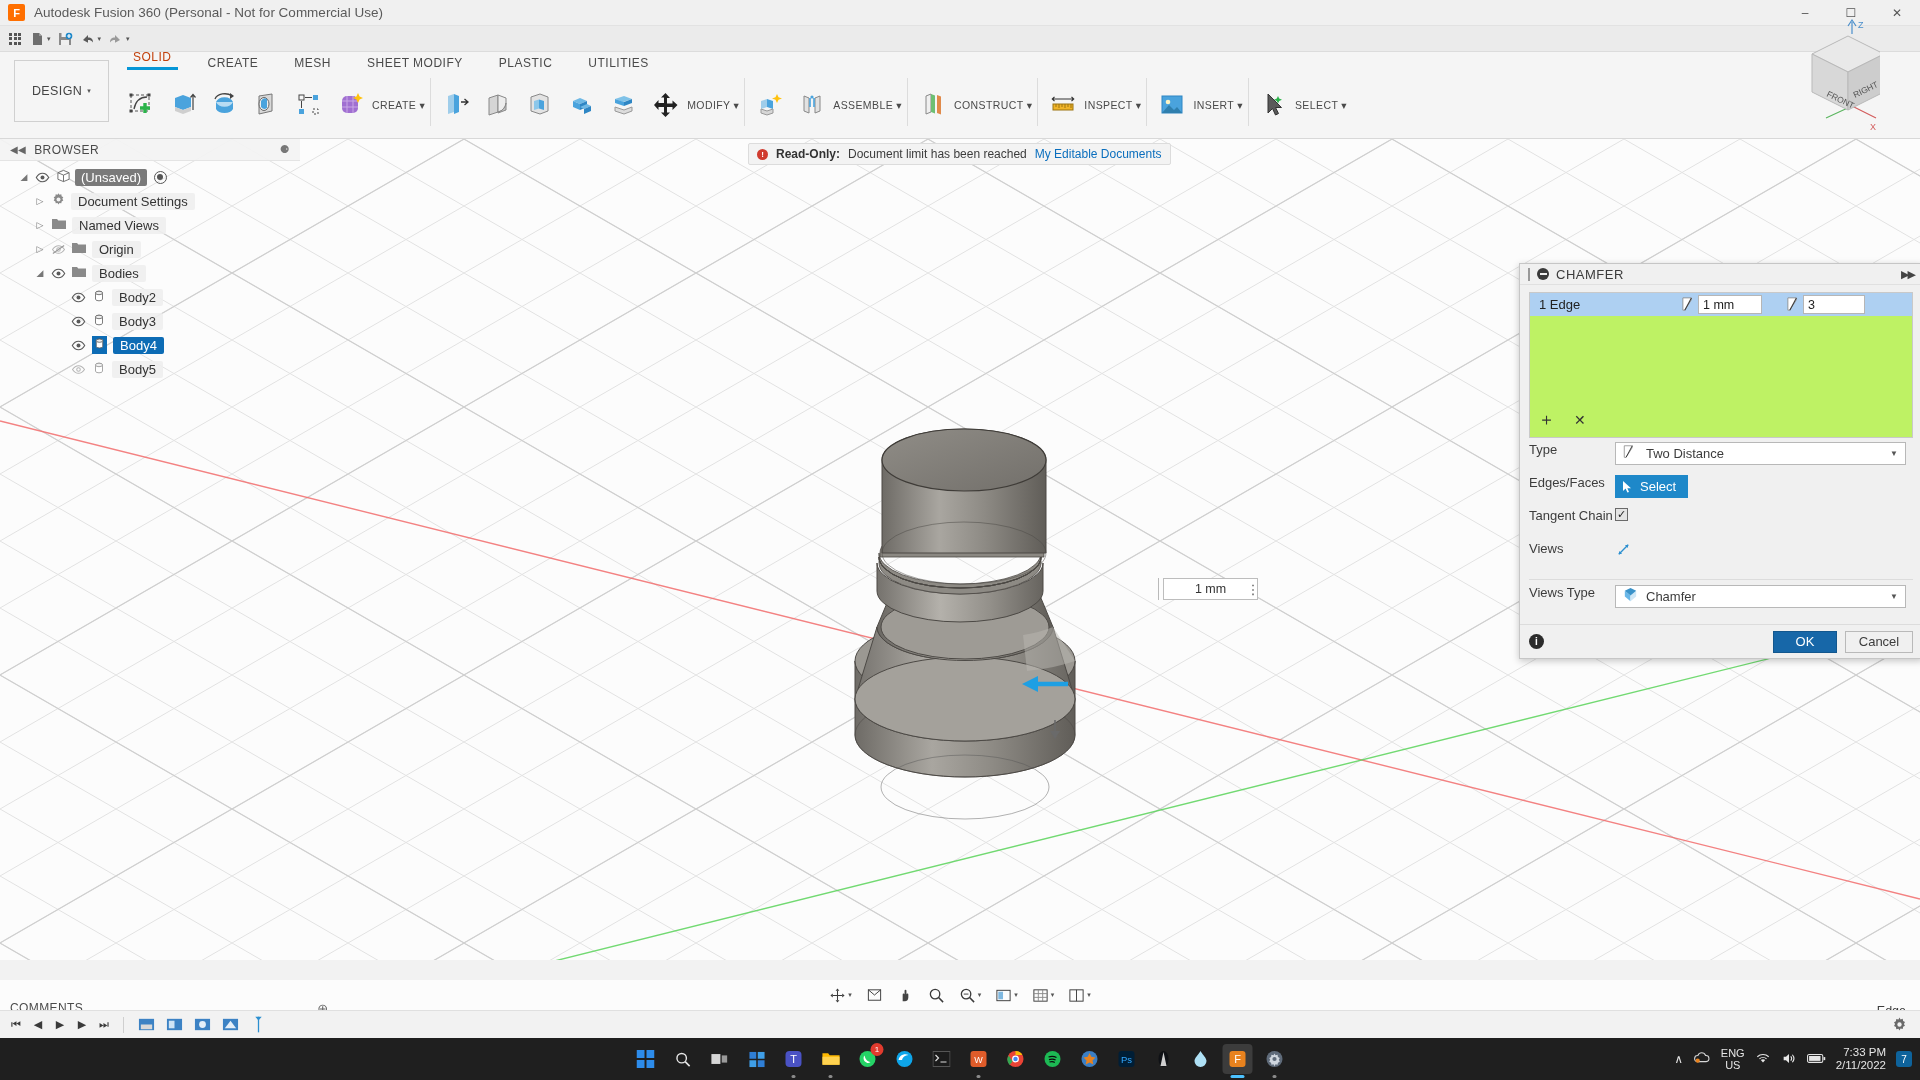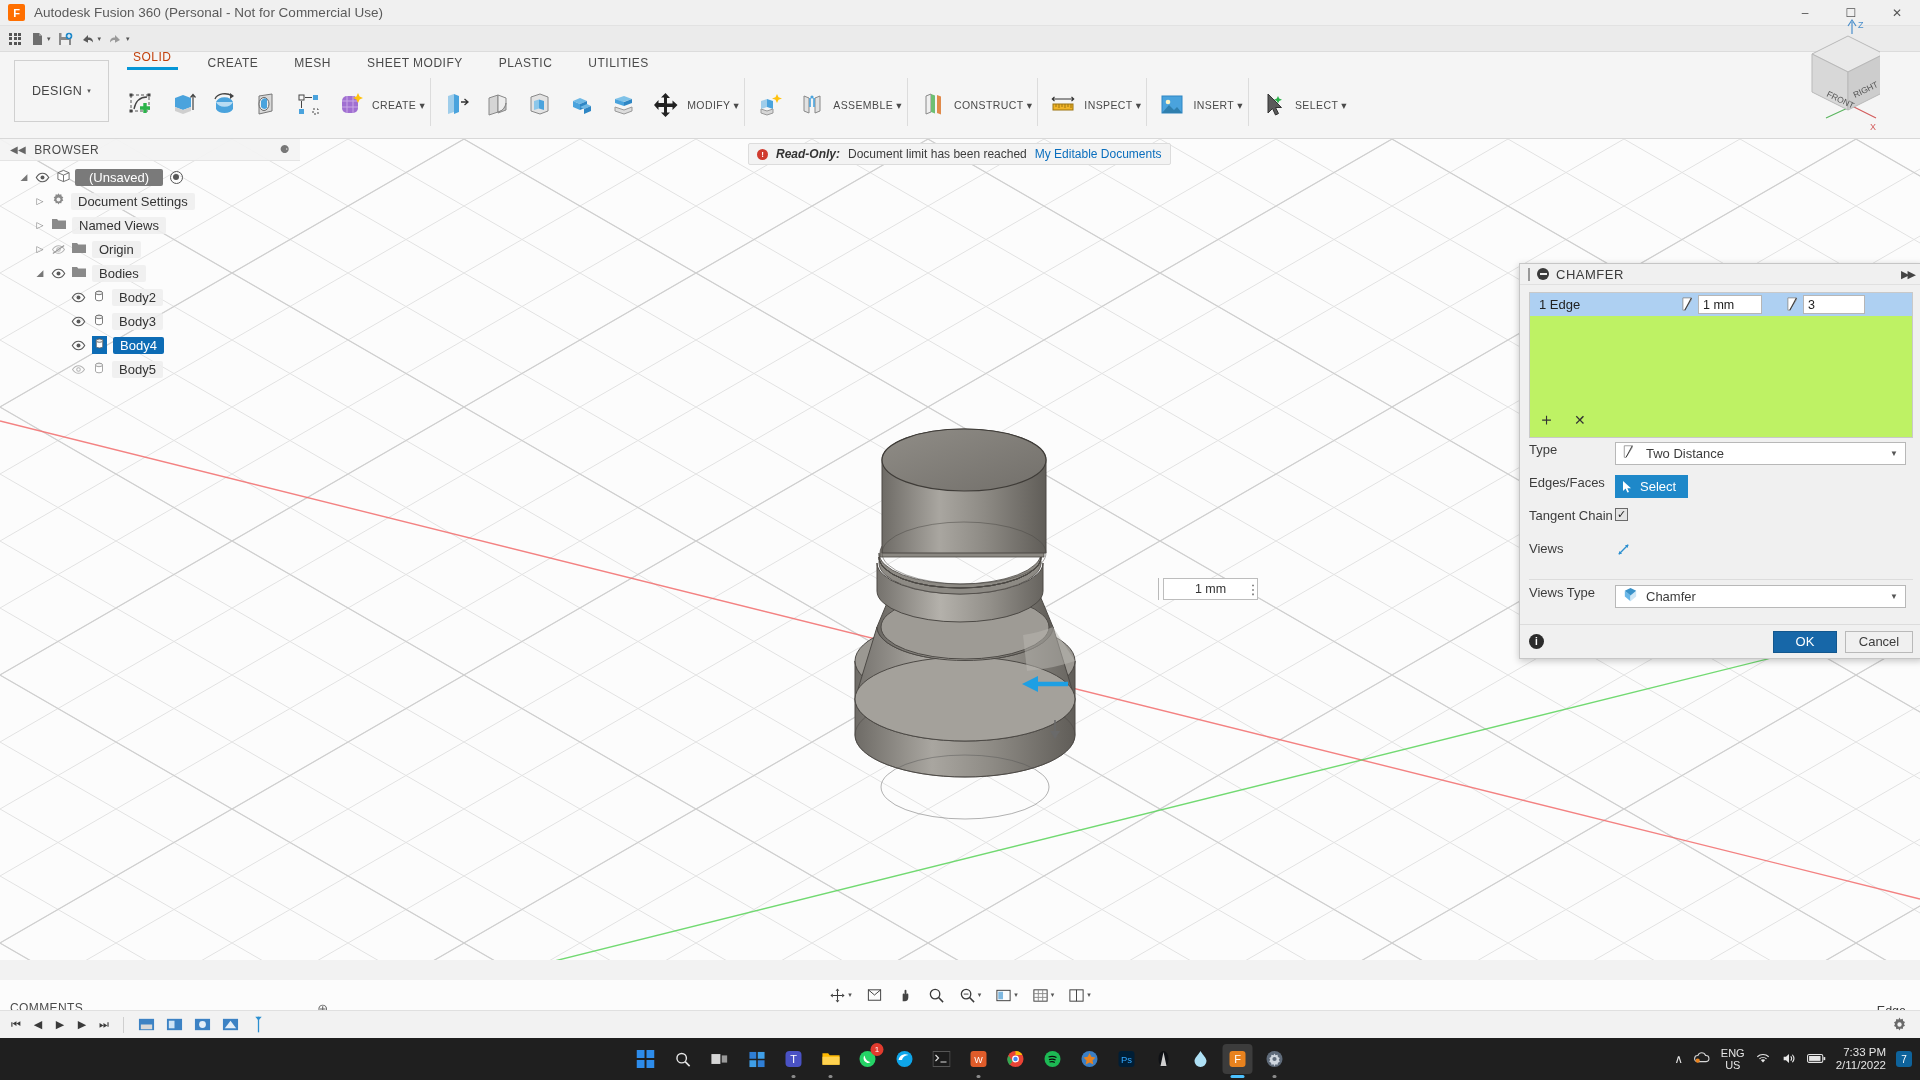--- a/index.html
+++ b/index.html
@@ -66,36 +66,36 @@
   .canvas { position:absolute; left:0; top:139px; right:0; bottom:120px;
             background:#fcfcfc; overflow:hidden; }
   .canvas svg.grid { position:absolute; inset:0; }
 
   
   .ro-bar { position:absolute; left:748px; top:143px; height:22px; display:flex; align-items:center;
             background:#f3f3f3; border:1px solid #dcdcdc; font-size:12px; padding:0 8px; gap:8px;
             border-radius:2px;}
   .ro-dot { width:11px;height:11px;border-radius:50%;background:#d03b2f;color:#fff;font-size:8px;
             display:flex;align-items:center;justify-content:center;font-weight:bold;}
-  .ro-strong { font-weight:bold; color:#333;font-style:italic; }
+  .ro-strong { font-weight:bold; color:#333; }
   .ro-link { color:#0a6ebd; cursor:default; }
 
   
   .browser { position:absolute; left:0; top:0; width:300px; }
   .browser-hdr { height:22px; display:flex; align-items:center; gap:8px; padding-left:10px;
                  background:rgba(243,243,243,.92); font-size:12px; color:#4a4a4a; letter-spacing:.4px;
                  border-bottom:1px solid #e4e4e4;}
   .collapse-arrows { font-size:10px; color:#666; }
   .tree { padding-top:4px; }
   .row { height:24px; display:flex; align-items:center; font-size:13px; color:#333; }
   .exp { width:16px; text-align:center; color:#777; font-size:9px; cursor:default; }
   .eye { width:20px; display:flex; align-items:center; justify-content:center; cursor:default; }
   .lbl { background:rgba(238,238,238,.88); padding:1px 7px; border-radius:2px; }
   .lbl.sel { background:#0d6cb5; color:#fff; }
-  .lbl.root { background:#7a7a7a; color:#fff; padding:1px 14px;}
+  .lbl.root { background:#7a7a7a; color:#fff; padding:1px 6px;}
   .radio-o { width:13px;height:13px;border:1.5px solid #555;border-radius:50%;margin-left:7px;
              display:flex;align-items:center;justify-content:center;}
   .radio-o i{width:6px;height:6px;border-radius:50%;background:#555;display:block;}
 
   
   .chamfer { position:absolute; left:1519px; top:263px; width:404px; background:#f0f0f0;
              border:1px solid #c6c6c6; box-shadow:0 2px 7px rgba(0,0,0,.22); font-size:13px; }
   .ch-hdr { height:21px; display:flex; align-items:center; gap:7px; padding:0 8px;
             background:#f0f0f0; border-bottom:1px solid #e0e0e0; }
   .ch-grip { width:2px;height:13px;background:#999; }

